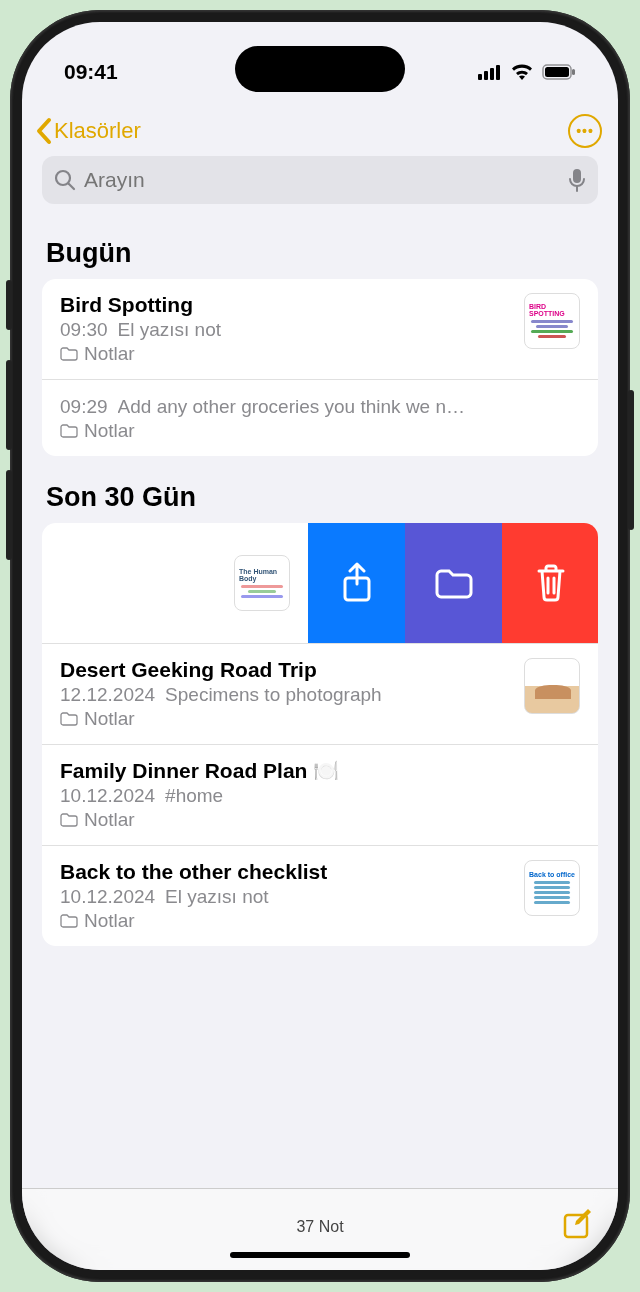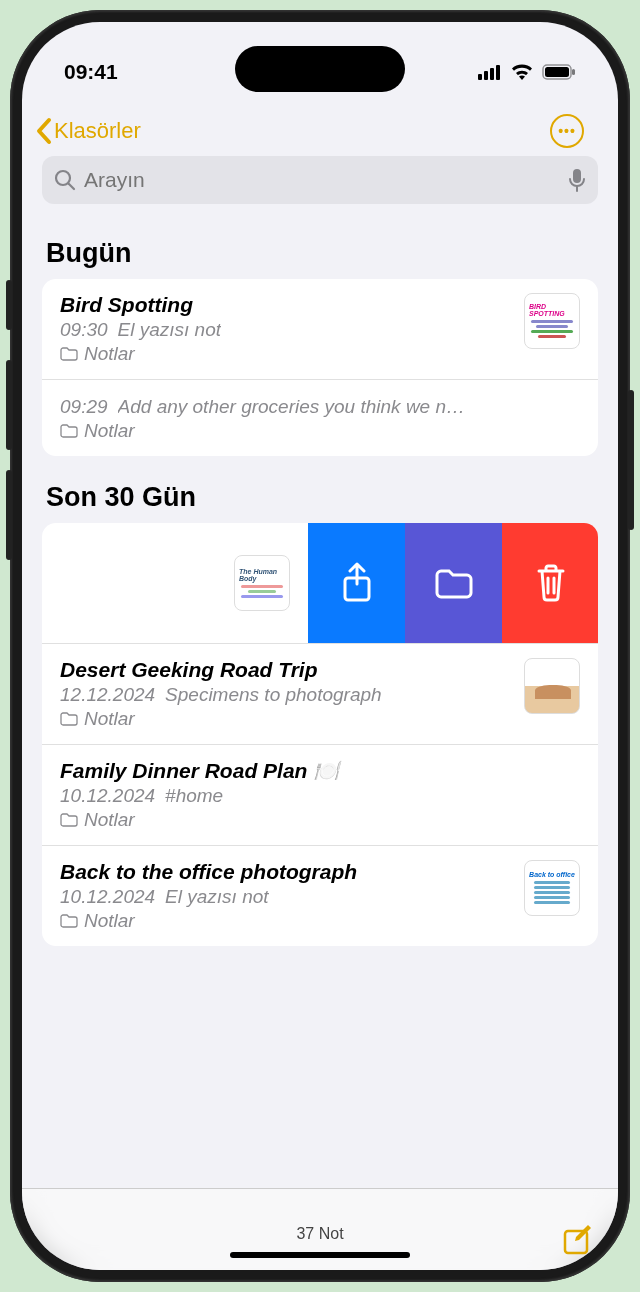--- a/index.html
+++ b/index.html
@@ -57,21 +57,21 @@
       font-weight: 600;
       color: #000;
     }
     .status-right { display: flex; gap: 8px; align-items: center; }
     .status-right svg { display: block; }
 
     .nav-bar {
       display: flex;
       align-items: center;
       justify-content: space-between;
-      padding: 12px 34px 8px 12px;
+      padding: 12px 16px 8px 12px;
     }
     .back-btn {
       display: flex; align-items: center; gap: 2px;
       color: #e0a800; font-size: 22px;
     }
     .more-btn {
       width: 34px; height: 34px; border: 2.5px solid #e0a800;
       border-radius: 50%; display: flex; align-items: center;
       justify-content: center; color: #e0a800;
     }
@@ -89,21 +89,20 @@
       border: none; background: transparent; outline: none;
       font-size: 21px; color: #848489; flex: 1;
     }
     .section-header {
       font-size: 27px; font-weight: 700; color: #000;
       padding: 26px 24px 10px;
     }
     .card {
       margin: 0 20px; background: #fff; border-radius: 14px;
       overflow: hidden;
-      font-style: italic;
     }
     .note-row {
       padding: 14px 18px; position: relative;
       border-bottom: 0.5px solid #e0e0e0;
     }
     .note-row:last-child { border-bottom: none; }
     .note-row.swiped { padding-left: 0; padding-right: 0; padding-top: 0; padding-bottom:0;}
     .swipe-content { display: flex; height: 120px; transform: translateX(-290px);}
     .swipe-main { flex: 0 0 556px; display: flex; align-items: center; padding: 14px 18px; justify-content: space-between;}
     .swipe-main .left { flex: 1; }
@@ -129,22 +128,23 @@
     .thumb .ttitle { font-size: 7px; color: #d08; font-weight: 700; margin-bottom: 2px;}
     .thumb.desert { background: linear-gradient(#fff 50%, #e8c9a0 50%); }
     .thumb.desert::after { content:""; position:absolute; bottom:14px; left:10px; width:36px; height:14px; background:#c89060; border-radius: 40% 40% 0 0;}
     .thumb.check .tline { background:#6ac; width:80%;}
     .thumb.check .ttitle { color:#06c;}
     .toolbar {
       margin-top: auto;
       background: #f9f9f9cc;
       backdrop-filter: blur(10px);
       border-top: 0.5px solid #ccc;
-      padding: 36px 24px 10px;
-      display: flex;
+      padding: 4px 24px 10px;
+      display: flex;
+      align-items: center;
       position: relative;
       height: 82px;
     }
     .note-count { position: absolute; left: 50%; transform: translateX(-50%); font-size: 16px; color: #444;}
     .compose { margin-left: auto; color: #e0a800; }
     .home-indicator {
       position: absolute; bottom: 12px; left: 50%;
       transform: translateX(-50%); width: 180px; height: 6px;
       background: #000; border-radius: 4px;
     }
@@ -310,21 +310,21 @@
             </div>
             <div class="note-folder">
               <svg width="18" height="14" viewBox="0 0 18 14">
                   <path d="M1 3c0-1 1-2 2-2h4l2 2h6c1 0 2 1 2 2v6c0 1-1 2-2 2H3c-1 0-2-1-2-2V3z" stroke="#8a8a8e" stroke-width="1.3" fill="none"></path>
                 </svg>
               <span>Notlar</span>
             </div>
           </div>
 
           <div class="note-row">
-            <div class="note-title">Back to the office photograph</div>
+            <div class="note-title">Back to the other checklist</div>
             <div class="note-sub">
               <span>10.12.2024</span>
               <span class="preview">El yazısı not</span>
             </div>
             <div class="note-folder">
               <svg width="18" height="14" viewBox="0 0 18 14">
                   <path d="M1 3c0-1 1-2 2-2h4l2 2h6c1 0 2 1 2 2v6c0 1-1 2-2 2H3c-1 0-2-1-2-2V3z" stroke="#8a8a8e" stroke-width="1.3" fill="none"></path>
                 </svg>
               <span>Notlar</span>
             </div>

